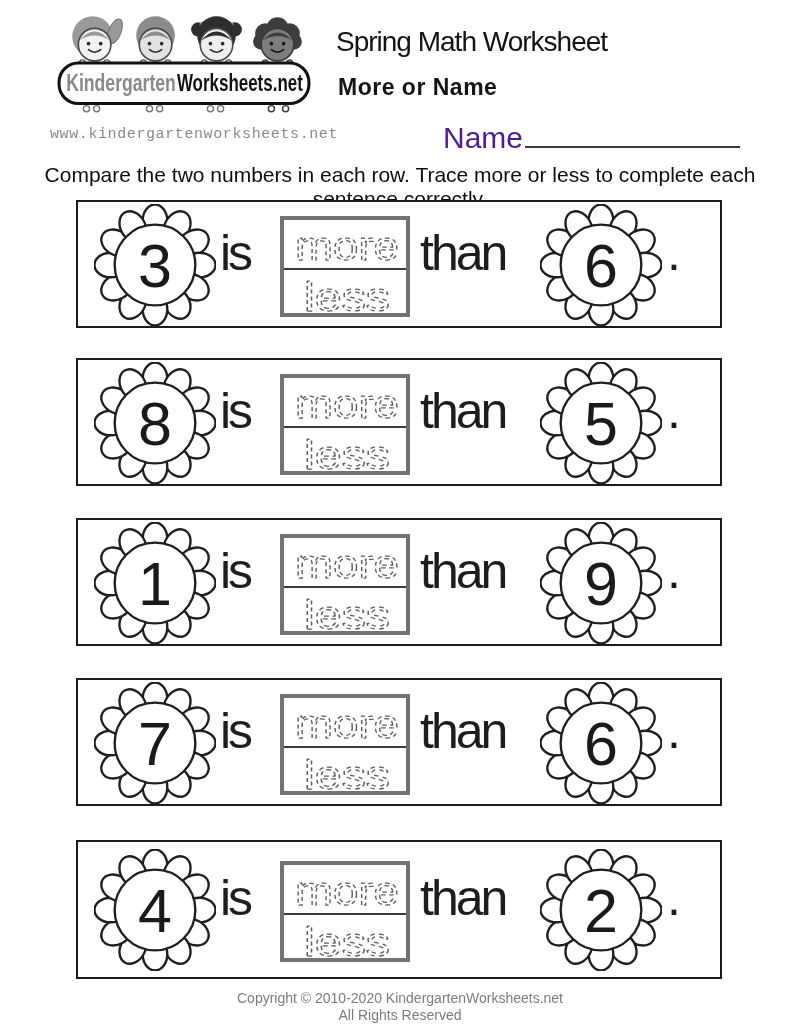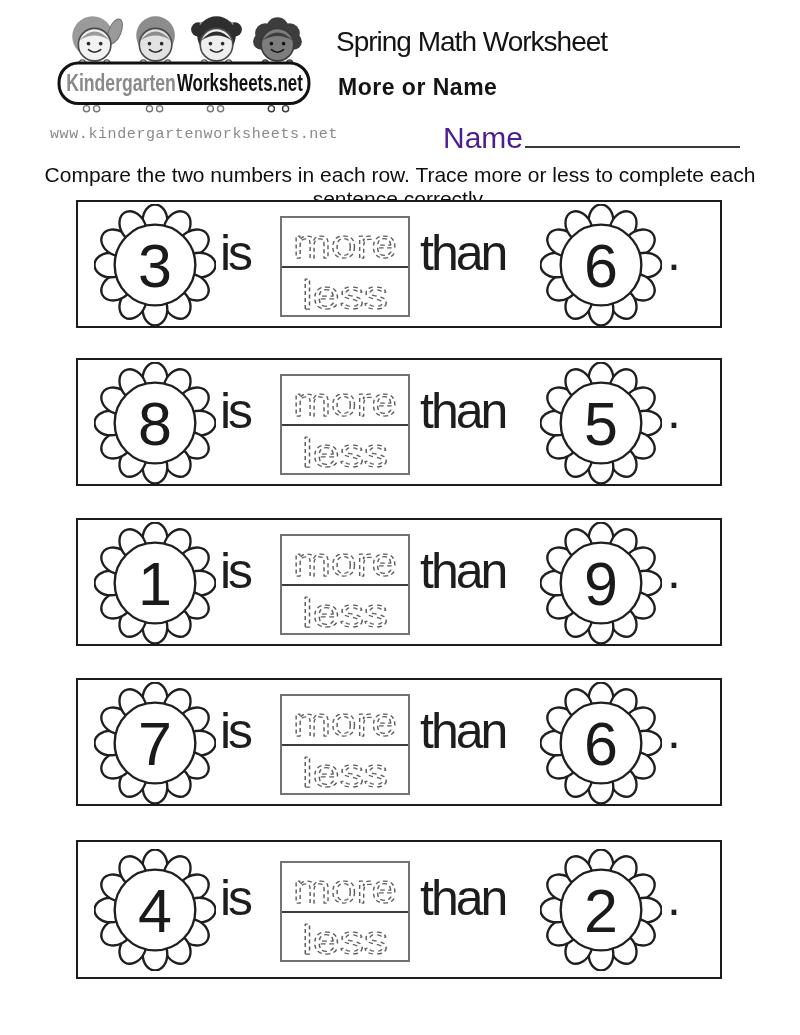--- a/index.html
+++ b/index.html
@@ -49,21 +49,21 @@
   .word{
     position:absolute;top:26px;font-size:50px;letter-spacing:-3px;
     line-height:1;color:#1d1d1d;font-weight:400;
   }
   .row-4 .word{top:31px;}
   .w-is{left:142px;}
   .w-than{left:342px;}
   .w-period{left:589px;}
   .trace-box{
     position:absolute;left:202px;top:14px;width:130px;height:101px;
-    border:2px solid #737373;background:#fff;box-sizing:border-box;
+    border:4px solid #737373;background:#fff;box-sizing:border-box;
   }
   .row-4 .trace-box{top:19px;}
   .trace-cell{height:56px;box-sizing:border-box;}
   .trace-cell.top{border-bottom:2px solid #3c3c3c;height:50px;}
   .trace-svg{display:block;width:126px;height:47px;}
   .trace-text{
     font-family:"Liberation Sans", sans-serif;font-size:40px;
     fill:none;stroke:#5f5f5f;stroke-width:1.25;
     stroke-dasharray:4 3;stroke-linejoin:round;
   }
@@ -306,14 +306,18 @@
       </div>
     </div>
     <span class="word w-than">than</span>
     <svg class="flower f-right" viewBox="-62 -62 124 124">
       <use href="#flower-base"></use>
       <text class="flower-num" x="0" y="22" text-anchor="middle">2</text>
     </svg>
     <span class="word w-period">.</span>
   </div>
 
+  <div class="footer">
+    <div>Copyright © 2010-2020 KindergartenWorksheets.net</div>
+    <div>All Rights Reserved</div>
+  </div>
 
 </div>
 
 </body></html>

